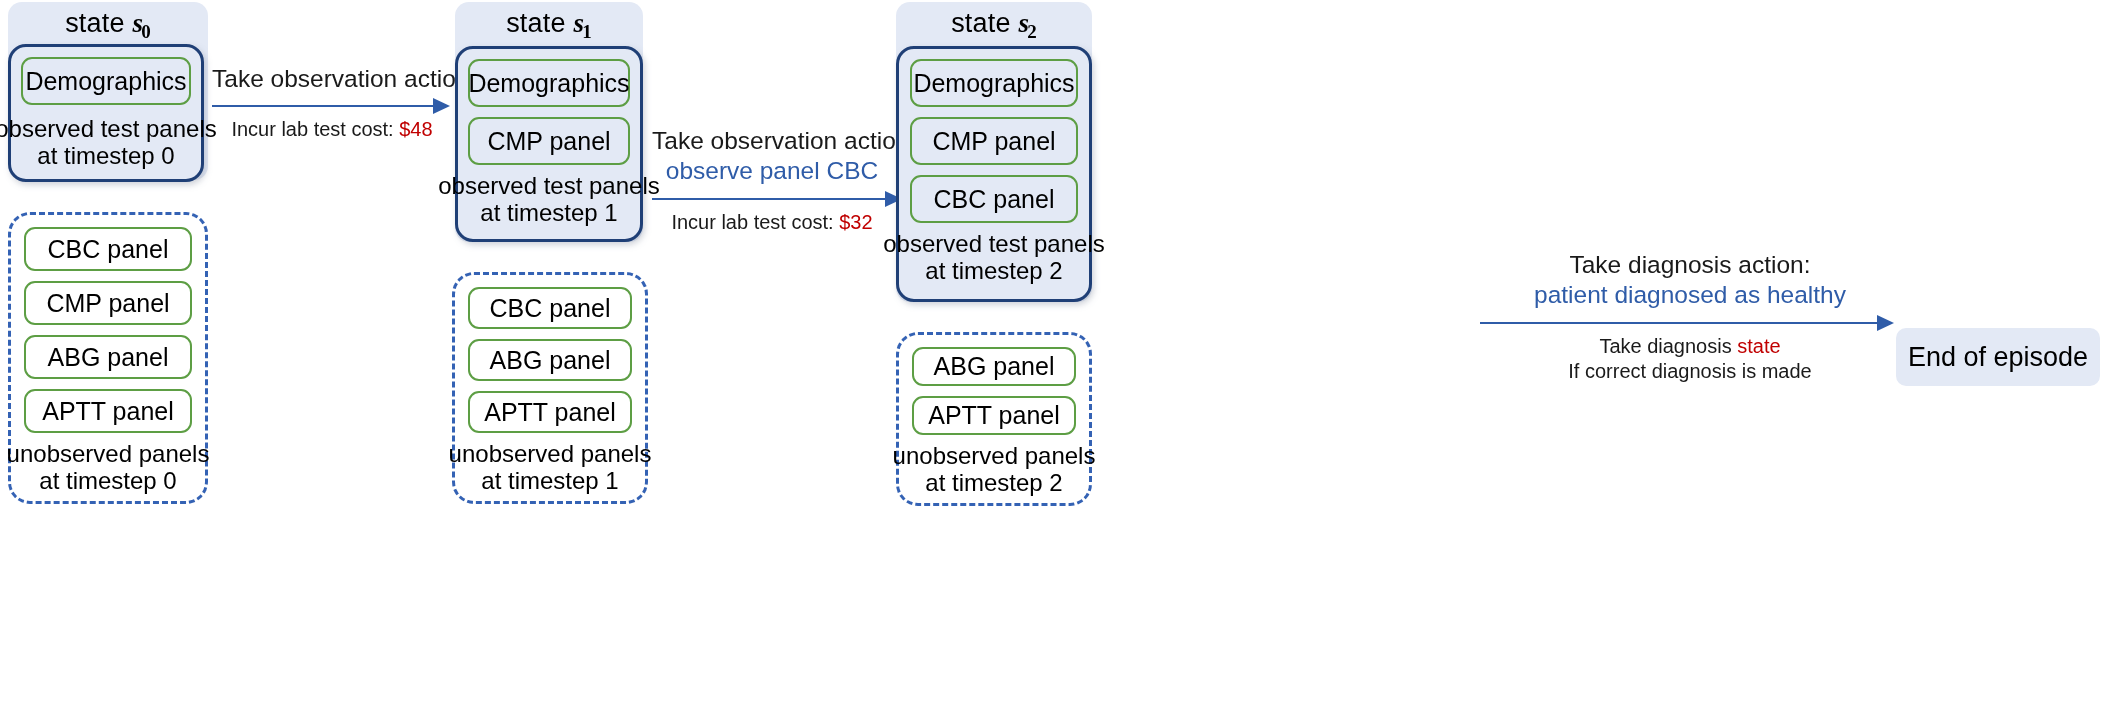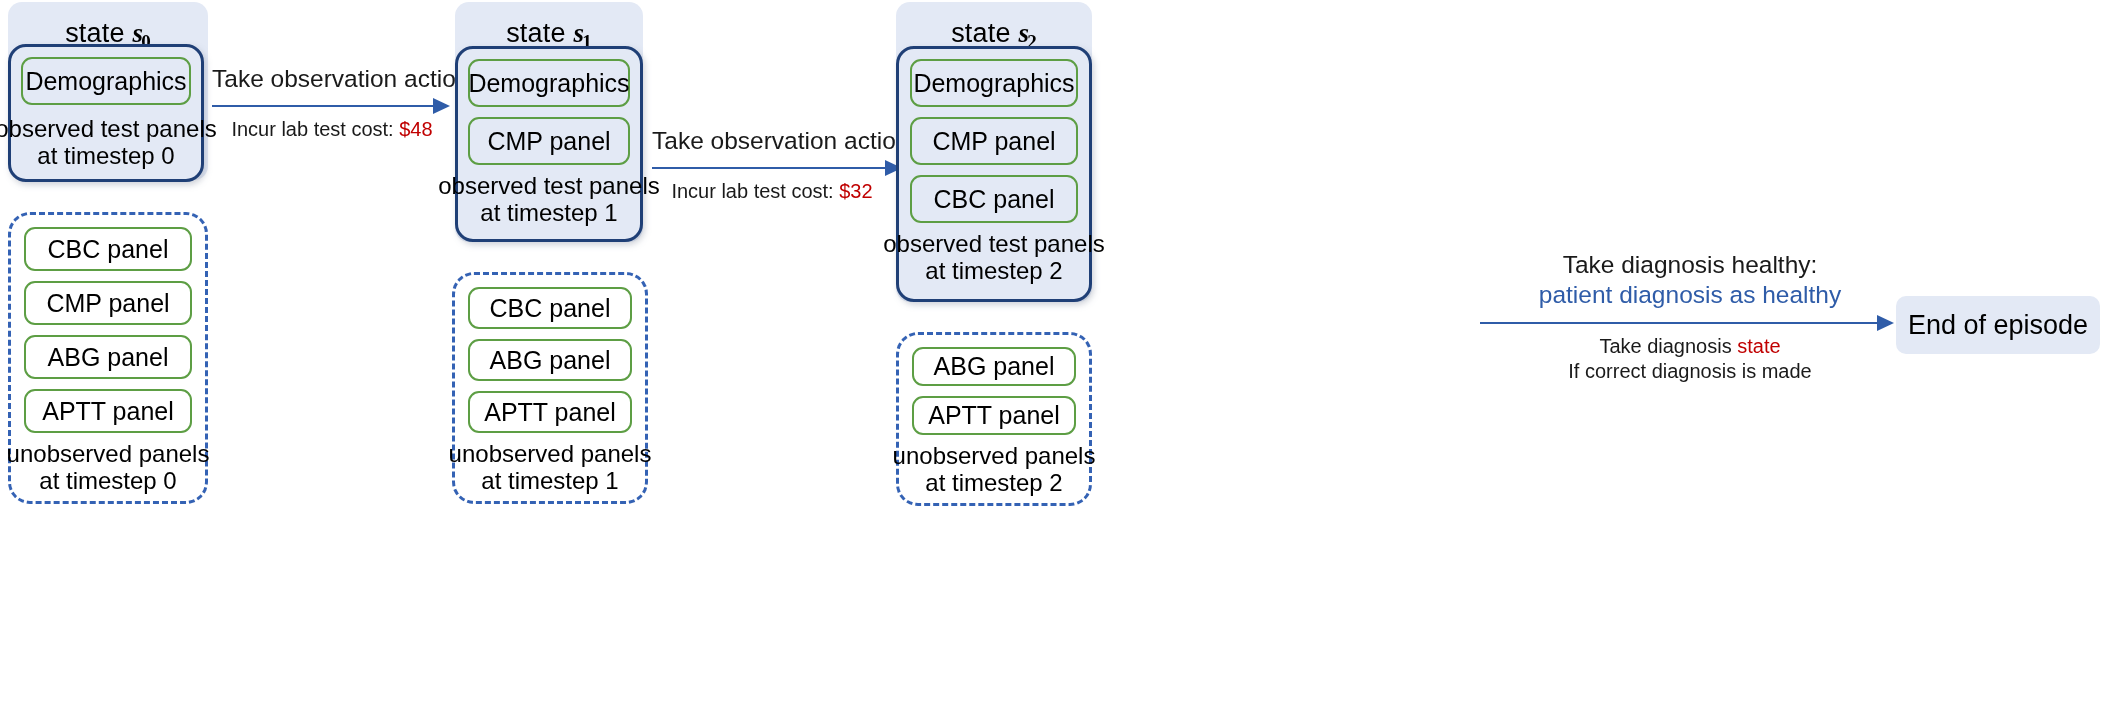--- a/index.html
+++ b/index.html
@@ -18,21 +18,21 @@
 
   
   .state-group {
     position: absolute;
     background: #e3e9f5;
     border-radius: 14px;
     box-sizing: border-box;
   }
   .state-title {
     position: absolute;
-    top: 16px;
+    top: 6px;
     left: 0;
     right: 0;
     text-align: center;
     font-size: 27px;
     color: #000000;
     letter-spacing: 0.2px;
     white-space: nowrap;
   }
   .state-title .sym {
     font-family: "Liberation Serif", serif;
@@ -225,20 +225,21 @@
   <div class="panel unobserved" style="width:164px;height:50px;margin-bottom:8px;">APTT panel</div>
   <div class="box-caption">
     <div>unobserved panels</div>
     <div>at timestep 1</div>
   </div>
 </div>
 
 <div class="arrow-block" style="left:652px; top:126px; width:240px;">
   <div class="arrow-top">
     <div>Take observation action:</div>
+    <div class="blue">observe panel CBC</div>
   </div>
   <div class="arrow-line">
     <div class="shaft" style="width:236px;"></div>
     <div class="head" style="left:233px;"></div>
   </div>
   <div class="arrow-bottom">
     <div>
       <span>Incur lab test cost:</span>
       <span class="red">$32</span>
     </div>
@@ -266,31 +267,31 @@
   <div class="panel unobserved" style="width:164px;height:50px;margin-bottom:10px;">ABG panel</div>
   <div class="panel unobserved" style="width:164px;height:50px;margin-bottom:8px;">APTT panel</div>
   <div class="box-caption">
     <div>unobserved panels</div>
     <div>at timestep 2</div>
   </div>
 </div>
 
 <div class="arrow-block" style="left:1480px; top:250px; width:420px;">
   <div class="arrow-top">
-    <div>Take diagnosis healthy:</div>
-    <div class="blue">patient diagnosis as healthy</div>
+    <div>Take diagnosis action:</div>
+    <div class="blue">patient diagnosed as healthy</div>
   </div>
   <div class="arrow-line">
     <div class="shaft" style="width:400px;"></div>
     <div class="head" style="left:397px;"></div>
   </div>
   <div class="arrow-bottom">
     <div>
       <span>Take diagnosis</span>
       <span class="red">state</span>
     </div>
     <div>If correct diagnosis is made</div>
   </div>
 </div>
 
-<div class="end-box" style="left:1896px; top:296px; width:204px; height:58px;">
+<div class="end-box" style="left:1896px; top:328px; width:204px; height:58px;">
   <span>End of episode</span>
 </div>
 
 </body></html>

